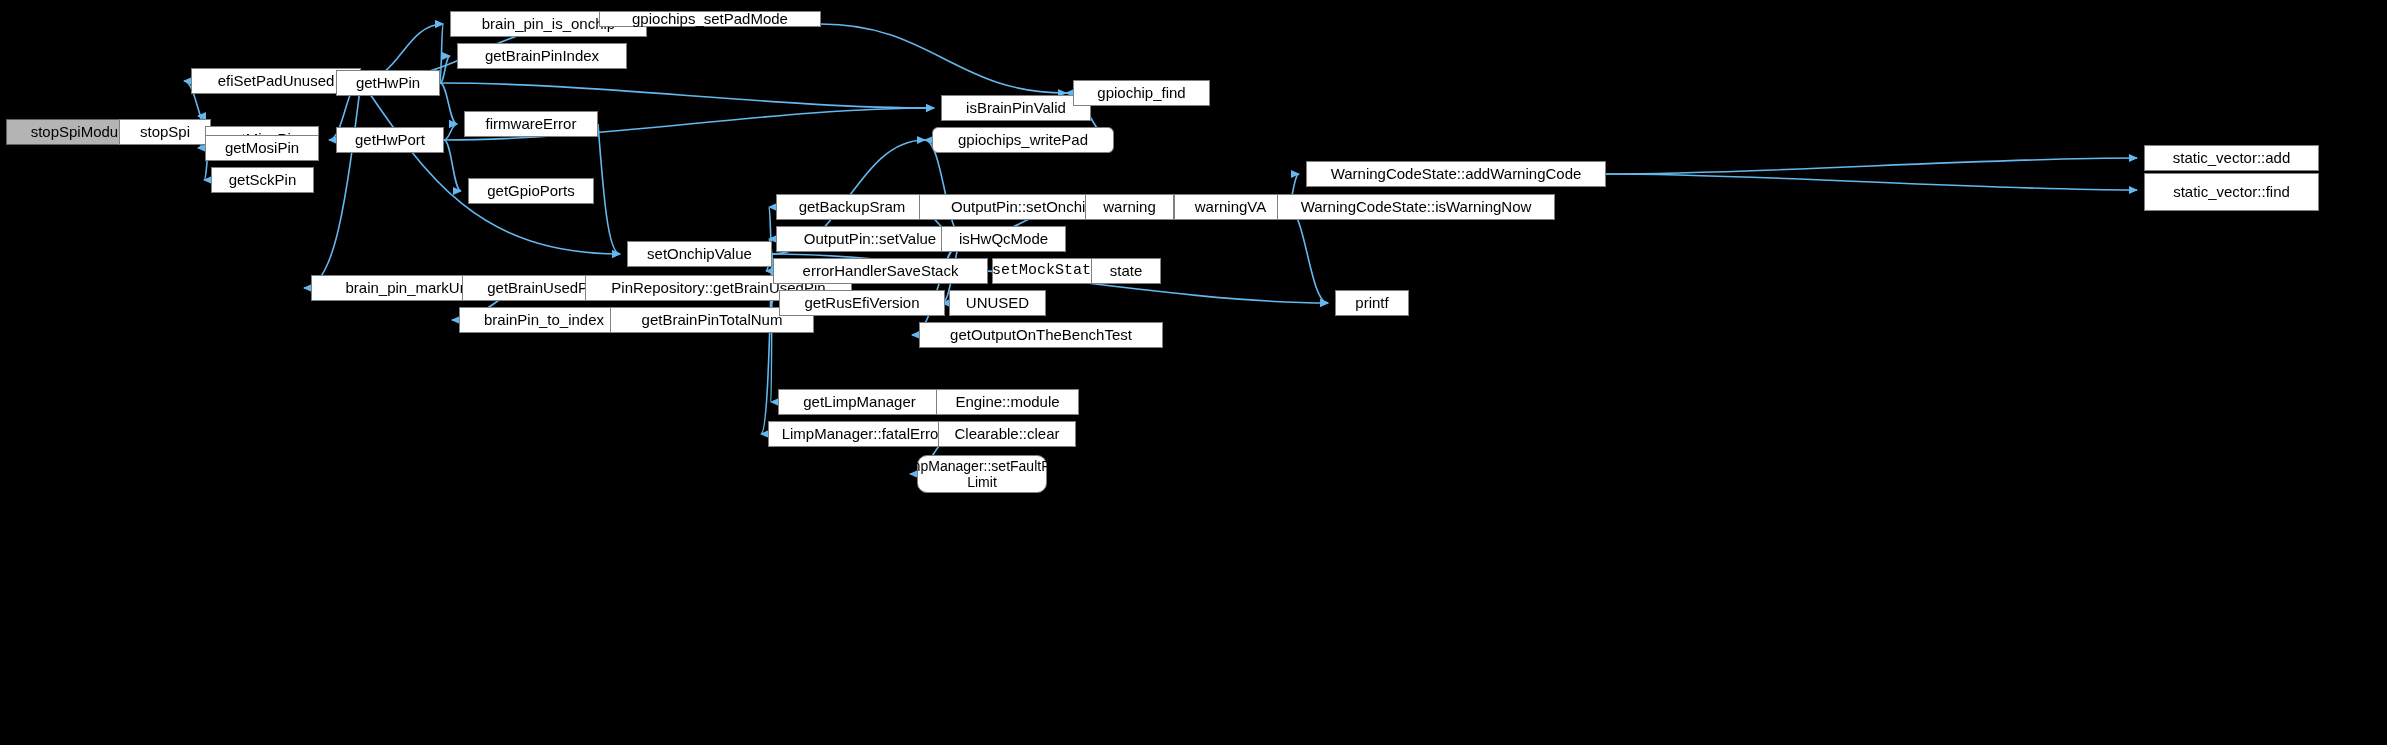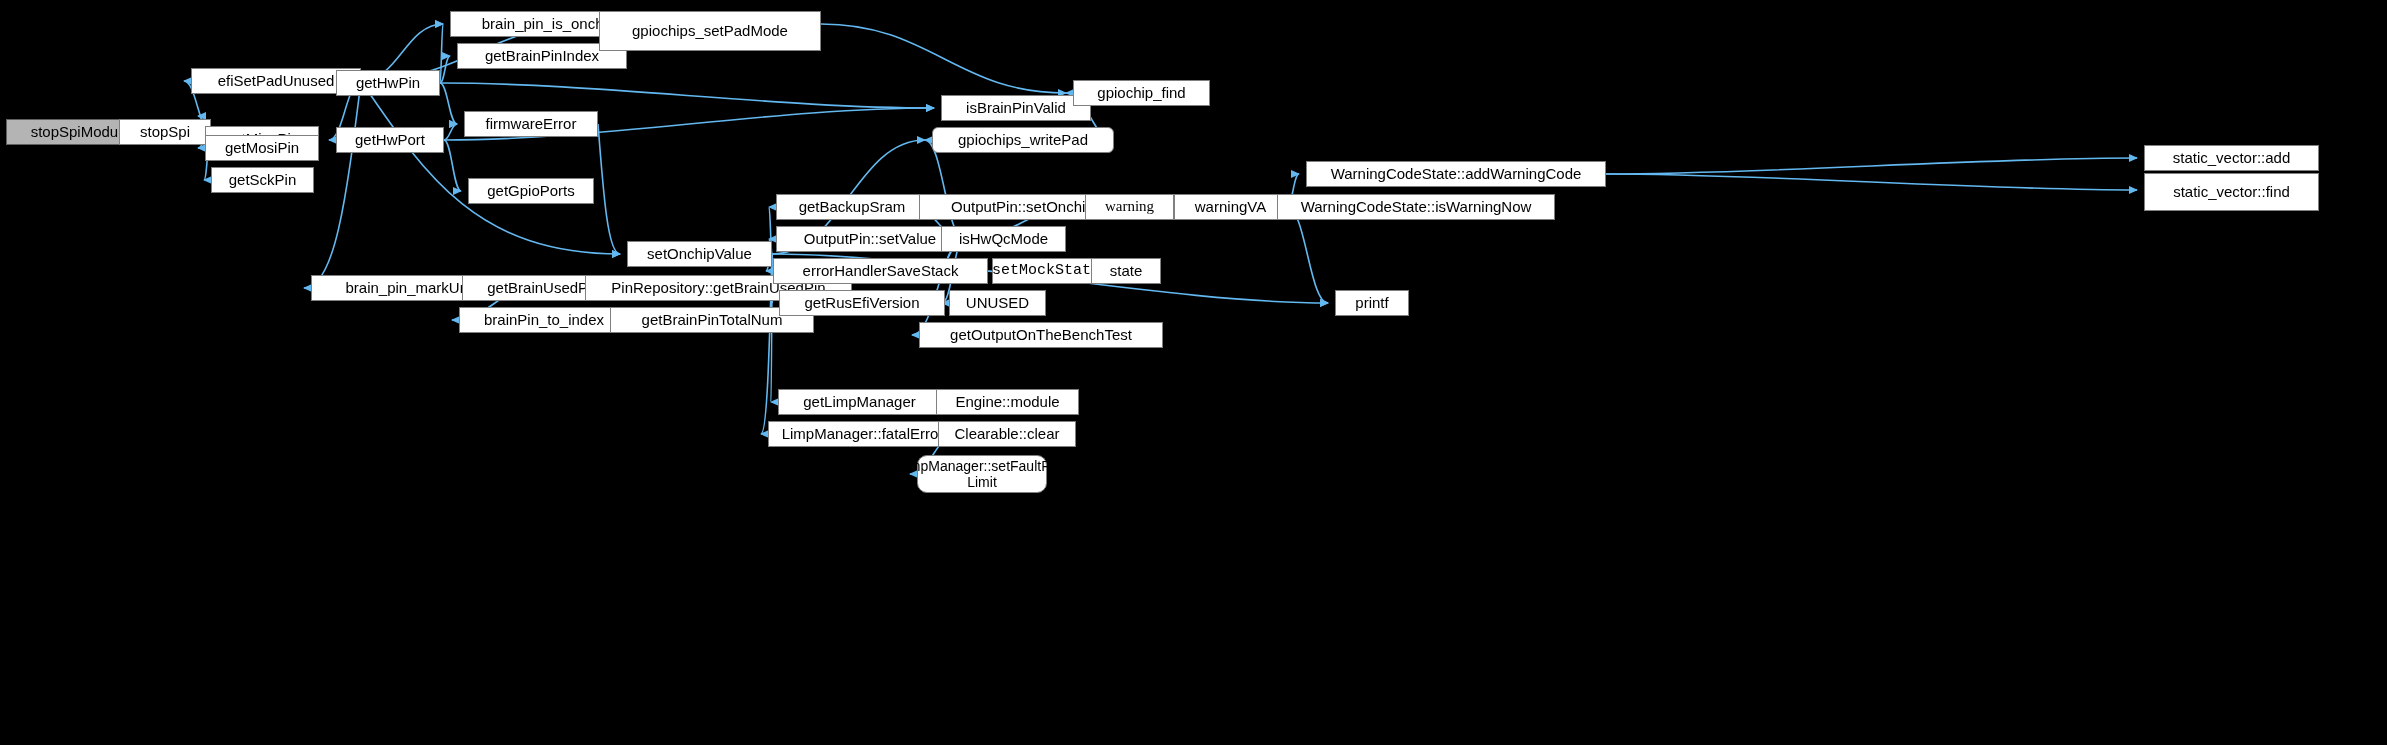--- a/index.html
+++ b/index.html
@@ -108,21 +108,21 @@
       <div class="node root" style="left: 6px; top: 119px; width: 156px; height: 26px;">stopSpiModules</div>
       <div class="node" style="left: 119px; top: 119px; width: 92px; height: 26px;">stopSpi</div>
       <div class="node" style="left: 191px; top: 68px; width: 170px; height: 26px;">efiSetPadUnused</div>
       <div class="node" style="left: 205px; top: 103px; width: 114px; height: 26px; margin-top: 23px;">getMisoPin</div>
       <div class="node" style="left: 205px; top: 135px; width: 114px; height: 26px;">getMosiPin</div>
       <div class="node" style="left: 211px; top: 167px; width: 103px; height: 26px;">getSckPin</div>
       <div class="node" style="left: 336px; top: 70px; width: 104px; height: 26px;">getHwPin</div>
       <div class="node" style="left: 336px; top: 127px; width: 108px; height: 26px;">getHwPort</div>
       <div class="node" style="left: 450px; top: 11px; width: 197px; height: 26px;">brain_pin_is_onchip</div>
       <div class="node" style="left: 457px; top: 43px; width: 170px; height: 26px;">getBrainPinIndex</div>
-      <div class="node" style="left: 599px; top: 11px; width: 222px; height: 40px;">gpiochips_setPadMode</div>
+      <div class="node" style="left: 599px; top: 11px; width: 222px; height: 16px;">gpiochips_setPadMode</div>
       <div class="node" style="left: 464px; top: 111px; width: 134px; height: 26px;">firmwareError</div>
       <div class="node" style="left: 468px; top: 178px; width: 126px; height: 26px;">getGpioPorts</div>
       <div class="node" style="left: 311px; top: 275px; width: 224px; height: 26px;">brain_pin_markUnused</div>
       <div class="node" style="left: 462px; top: 275px; width: 163px; height: 26px;">getBrainUsedPin</div>
       <div class="node" style="left: 459px; top: 307px; width: 170px; height: 26px;">brainPin_to_index</div>
       <div class="node" style="left: 585px; top: 275px; width: 267px; height: 26px;">PinRepository::getBrainUsedPin</div>
       <div class="node" style="left: 610px; top: 307px; width: 204px; height: 26px;">getBrainPinTotalNum</div>
       <div class="node" style="left: 627px; top: 241px; width: 145px; height: 26px;">setOnchipValue</div>
       <div class="node" style="left: 776px; top: 194px; width: 152px; height: 26px;">getBackupSram</div>
       <div class="node" style="left: 776px; top: 226px; width: 188px; height: 26px;">OutputPin::setValue</div>
@@ -136,21 +136,21 @@
       <div class="node" style="left: 941px; top: 95px; width: 150px; height: 26px;">isBrainPinValid</div>
       <div class="node" style="left: 932px; top: 127px; width: 182px; height: 26px; border-radius: 6px;">gpiochips_writePad</div>
       <div class="node" style="left: 1073px; top: 80px; width: 137px; height: 26px;">gpiochip_find</div>
       <div class="node" style="left: 919px; top: 194px; width: 244px; height: 26px;">OutputPin::setOnchipValue</div>
       <div class="node" style="left: 941px; top: 226px; width: 125px; height: 26px;">isHwQcMode</div>
       <div class="node" style="left: 992px; top: 258px; width: 108px; height: 26px; font-family: Liberation Mono, monospace;">setMockState</div>
       <div class="node" style="left: 949px; top: 290px; width: 97px; height: 26px;">UNUSED</div>
       <div class="node" style="left: 936px; top: 389px; width: 143px; height: 26px;">Engine::module</div>
       <div class="node" style="left: 938px; top: 421px; width: 138px; height: 26px;">Clearable::clear</div>
       <div class="node" style="left: 1091px; top: 258px; width: 70px; height: 26px;">state</div>
-      <div class="node" style="left: 1085px; top: 194px; width: 89px; height: 26px; font-family: Liberation Serif, serif;">warning</div>
+      <div class="node" style="left: 1085px; top: 194px; width: 89px; height: 26px;">warning</div>
       <div class="node" style="left: 1174px; top: 194px; width: 113px; height: 26px;">warningVA</div>
       <div class="node" style="left: 1277px; top: 194px; width: 278px; height: 26px;">WarningCodeState::isWarningNow</div>
       <div class="node" style="left: 1306px; top: 161px; width: 300px; height: 26px;">WarningCodeState::addWarningCode</div>
       <div class="node" style="left: 2144px; top: 145px; width: 175px; height: 26px;">static_vector::add</div>
       <div class="node" style="left: 2144px; top: 173px; width: 175px; height: 38px;">static_vector::find</div>
       <div class="node" style="left: 1335px; top: 290px; width: 74px; height: 26px;">printf</div>
     </div>
 </div>
 
 </body></html>

